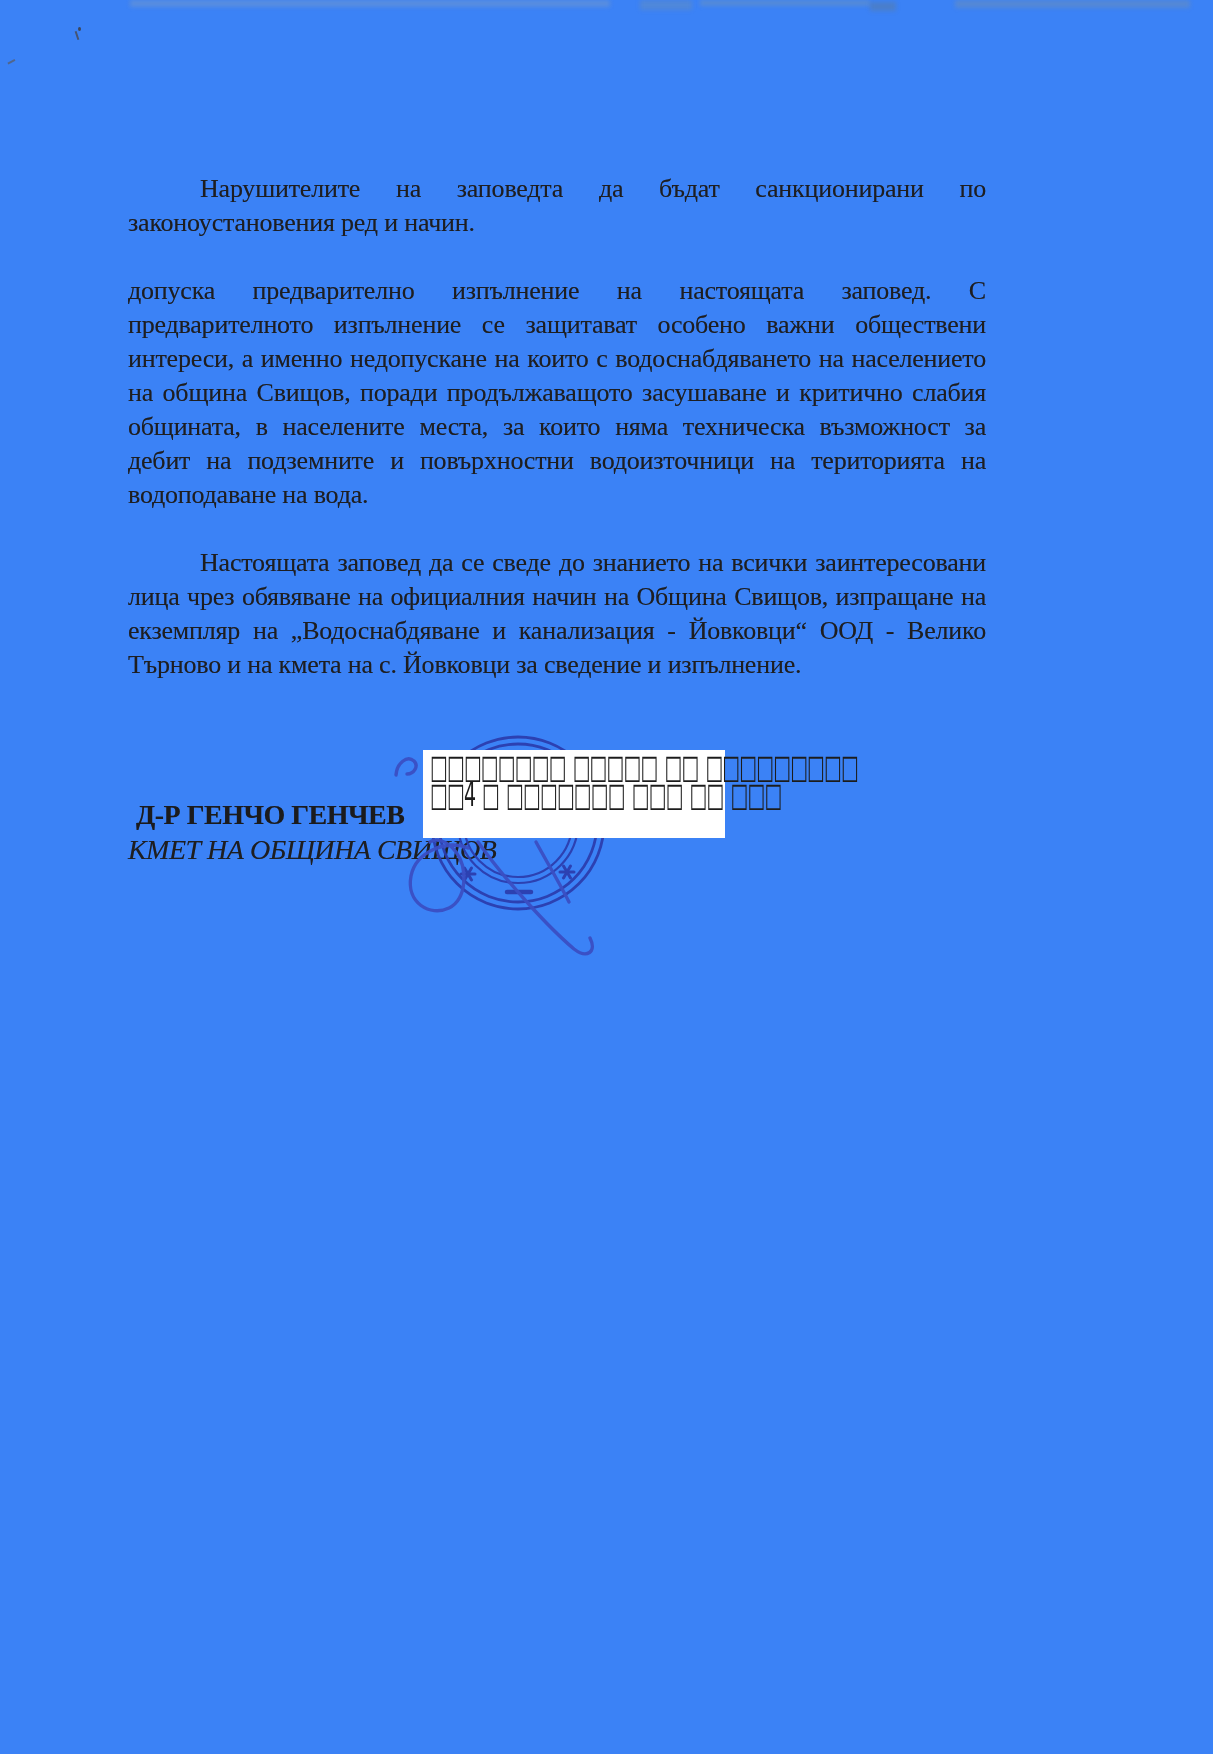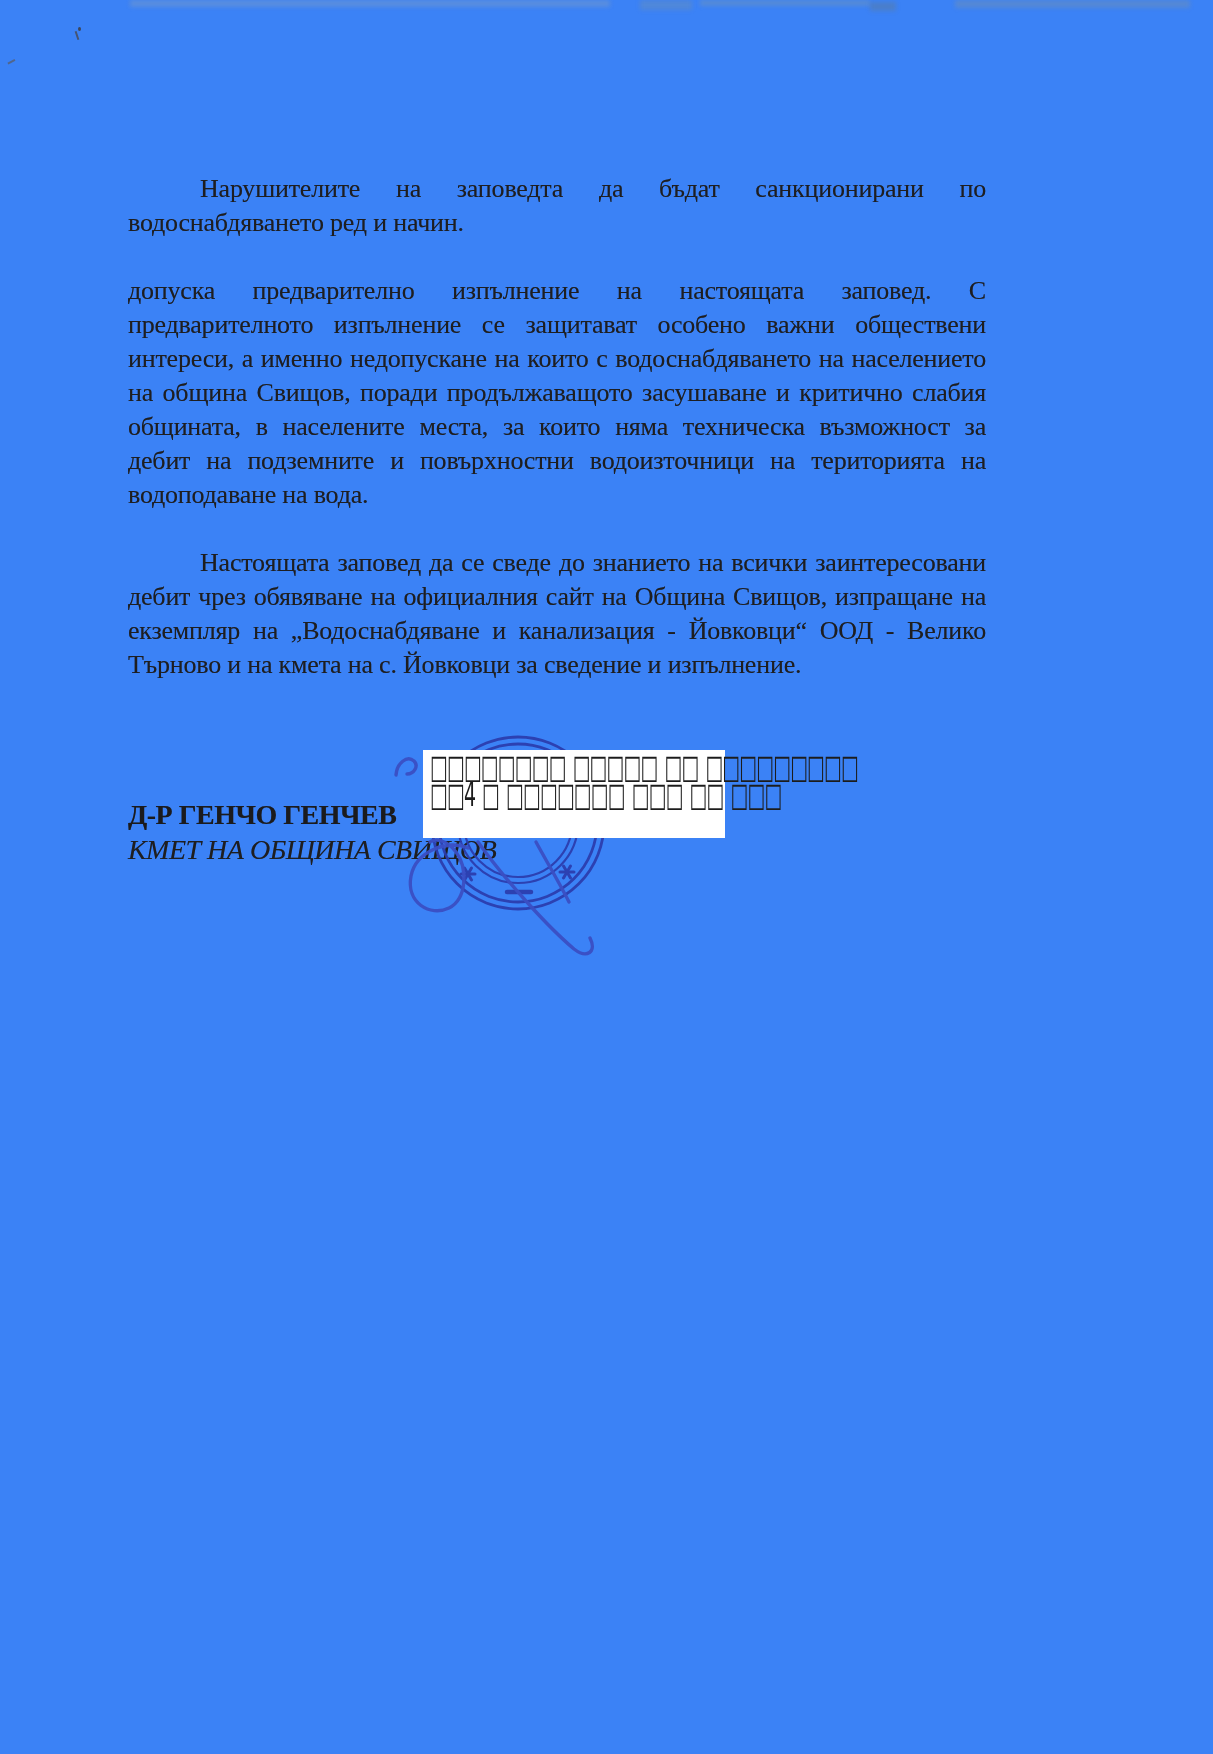--- a/index.html
+++ b/index.html
@@ -20,21 +20,21 @@
     text-shadow:0 0 0.6px rgba(30,30,30,0.45);
   }
   .para{margin:34px 0 0 0;}
   .para:first-child{margin-top:0;}
   .ln{text-align:justify; text-align-last:justify; height:34px; overflow:hidden;}
   .ln-last{text-align:justify; text-align-last:left; height:34px; overflow:hidden;}
   .indent{text-indent:72px;}
 
   
   .sig-name{
-    position:absolute; left:128px; top:799px;
+    position:absolute; left:136px; top:799px;
     font-size:28px; font-weight:bold; letter-spacing:-0.5px;
     color:#1b1b1d; text-shadow:0 0 0.6px rgba(30,30,30,0.45);
   }
   .sig-title{
     position:absolute; left:128px; top:834px;
     font-size:28px; font-style:italic; letter-spacing:-0.5px;
     color:#1e1e20; text-shadow:0 0 0.6px rgba(30,30,30,0.45);
   }
 
   
@@ -65,34 +65,34 @@
   <div class="smudge" style="left:700px;top:0;width:170px;height:6px;background:rgba(148,158,142,0.30);"></div>
   <div class="smudge" style="left:955px;top:0;width:235px;height:8px;background:rgba(145,152,140,0.30);"></div>
   <div class="smudge" style="left:870px;top:2px;width:26px;height:9px;background:rgba(110,120,105,0.30);"></div>
   <div class="speck" style="left:78px;top:27px;width:3px;height:4px;background:#3c3c40;border-radius:50%;opacity:.85;"></div>
   <div class="speck" style="left:76px;top:31px;width:2px;height:9px;background:#4a4a50;transform:rotate(-18deg);opacity:.8;"></div>
   <div class="speck" style="left:6px;top:55px;width:8px;height:6px;border-bottom:2px solid #5a5a60;transform:rotate(-28deg);opacity:.7;"></div>
 
   <div class="textblock">
     <div class="para">
       <div class="ln indent">Нарушителите на заповедта да бъдат санкционирани по</div>
-      <div class="ln-last">водоснабдяването ред и начин.</div>
+      <div class="ln-last">законоустановения ред и начин.</div>
     </div>
     <div class="para">
       <div class="ln">допуска предварително изпълнение на настоящата заповед. С</div>
       <div class="ln">предварителното изпълнение се защитават особено важни обществени</div>
       <div class="ln">интереси, а именно недопускане на които с водоснабдяването на населението</div>
       <div class="ln">на община Свищов, поради продължаващото засушаване и критично слабия</div>
       <div class="ln">общината, в населените места, за които няма техническа възможност за</div>
       <div class="ln">дебит на подземните и повърхностни водоизточници на територията на</div>
       <div class="ln-last">водоподаване на вода.</div>
     </div>
     <div class="para">
       <div class="ln indent">Настоящата заповед да се сведе до знанието на всички заинтересовани</div>
-      <div class="ln">дебит чрез обявяване на официалния сайт на Община Свищов, изпращане на</div>
+      <div class="ln">лица чрез обявяване на официалния начин на Община Свищов, изпращане на</div>
       <div class="ln">екземпляр на „Водоснабдяване и канализация - Йовковци“ ООД - Велико</div>
       <div class="ln-last">Търново и на кмета на с. Йовковци за сведение и изпълнение.</div>
     </div>
   </div>
 
   <div class="sig-name">Д-Р ГЕНЧО ГЕНЧЕВ</div>
   <div class="sig-title">КМЕТ НА ОБЩИНА СВИЩОВ</div>
 
   <svg class="ink-svg" viewBox="380 700 260 280" xmlns="http://www.w3.org/2000/svg">
     <g fill="none" stroke-linecap="round" opacity="0.92" stroke-width="2.8" stroke="#2b3cad">

